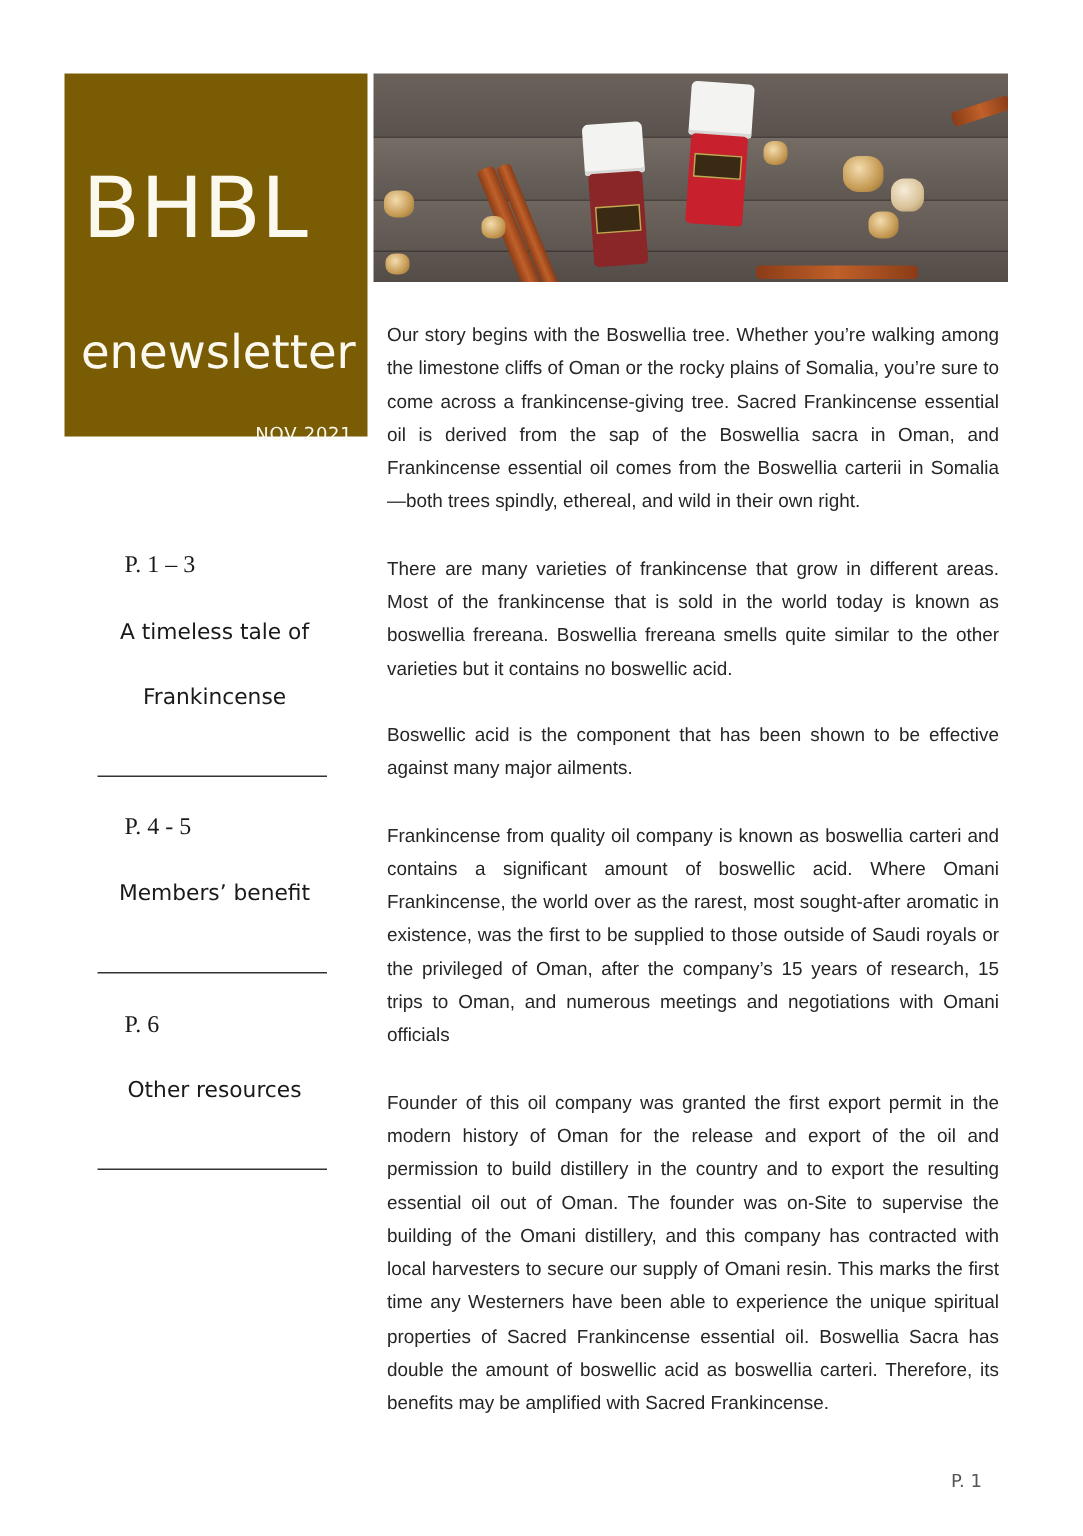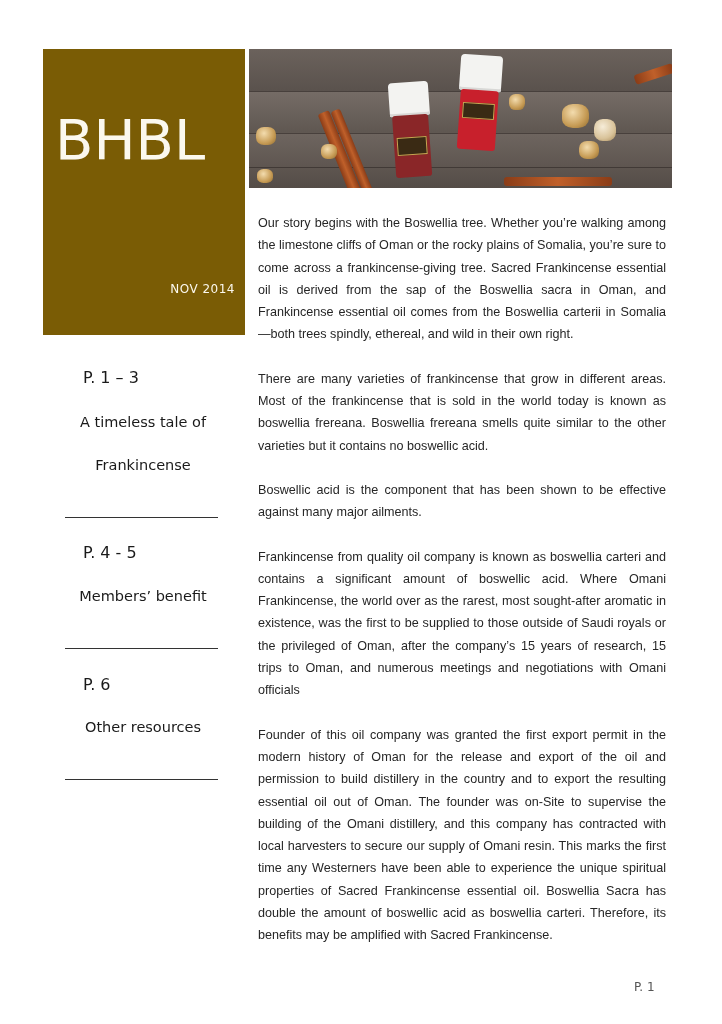--- a/index.html
+++ b/index.html
@@ -1,21 +1,21 @@
 <!DOCTYPE html>
 <html><head>
 <meta charset="utf-8">
 <style>
   html, body { margin: 0; padding: 0; }
   body {
     width: 722px; height: 1024px; background: #ffffff; position: relative; overflow: hidden;
     font-family: "Liberation Sans", sans-serif; color: #222;
   }
   .masthead {
-    position: absolute; left: 43px; top: 49px; width: 202px; height: 286px;
+    position: absolute; left: 43px; top: 49px; width: 202px; height: 242px;
     background: #7a5c05;
     color: #fbf8ee;
     font-family: "DejaVu Sans", sans-serif;
   }
   .mast-title { position: absolute; left: 12px; top: 58px; font-size: 56px; letter-spacing: 0px; font-weight: normal; }
   .mast-sub { position: absolute; left: 11px; top: 168px; font-size: 31px; letter-spacing: 0px; }
   .mast-date { position: absolute; right: 10px; top: 233px; font-size: 12px; letter-spacing: 0.5px; }
 
   .hero {
     position: absolute; left: 249px; top: 49px; width: 423px; height: 139px; overflow: hidden;
@@ -29,32 +29,33 @@
   .stick { position: absolute; background: linear-gradient(90deg, #8a3c17, #c0602a, #8a3c17); border-radius: 3px; }
   .resin { position: absolute; border-radius: 40%; background: radial-gradient(circle at 40% 35%, #f3dcae, #c69b55 60%, #8f6a2e); }
 
   .content { position: absolute; left: 258px; top: 196px; width: 408px; }
   .article-title { font-size: 16.5px; font-weight: bold; color: #1b1b1b; margin: 6px 0 0 0; letter-spacing: 0px; }
   .subhead { font-size: 12.5px; font-weight: bold; color: #1b1b1b; margin: 24px 0 0 0; line-height: 18px; }
   .para { font-size: 12.6px; line-height: 22.3px; color: #262626; text-align: justify; margin: 0 0 22px 0; }
   .para.first { margin-top: 16px; }
 
   .toc { position: absolute; left: 43px; top: 360px; width: 202px; font-family: "DejaVu Sans", sans-serif; color: #1a1a1a; }
-  .toc-pages { position: absolute; left: 40px; font-size: 16px; }
+  .toc-pages { position: absolute; left: 40px; font-size: 16px; font-family: Liberation Serif, serif; }
   .toc-label { position: absolute; left: 0; width: 200px; text-align: center; font-size: 14.5px; }
   .toc-rule { position: absolute; left: 22px; width: 153px; height: 1px; background: #333; }
 
   .page-num { position: absolute; left: 634px; top: 980px; font-family: "DejaVu Sans", sans-serif; font-size: 12px; color: #555; }
 </style>
 </head>
 <body>
 
 <div class="masthead">
   <div class="mast-title">BHBL</div>
-  <div class="mast-date">NOV  2014</div>
+  <div class="mast-sub">enewsletter</div>
+  <div class="mast-date">NOV  2021</div>
 </div>
 
 <div class="hero">
   <div class="plank" style="top:42px"></div>
   <div class="plank" style="top:84px"></div>
   <div class="plank" style="top:118px"></div>
 
   <div class="stick" style="left:85px; top:60px; width:12px; height:90px; transform:rotate(-22deg);"></div>
   <div class="stick" style="left:98px; top:58px; width:10px; height:90px; transform:rotate(-22deg);"></div>
   <div class="stick" style="left:385px; top:20px; width:40px; height:10px; transform:rotate(-18deg);"></div>

